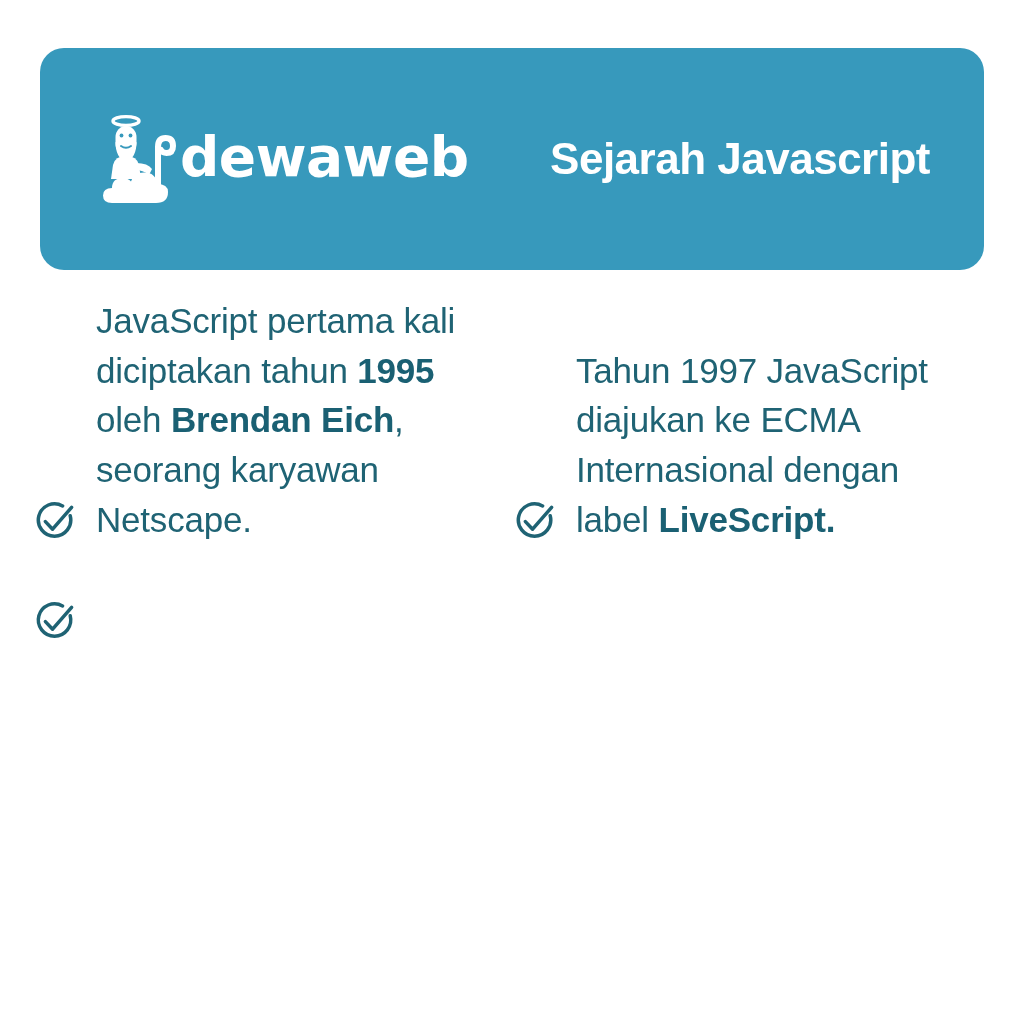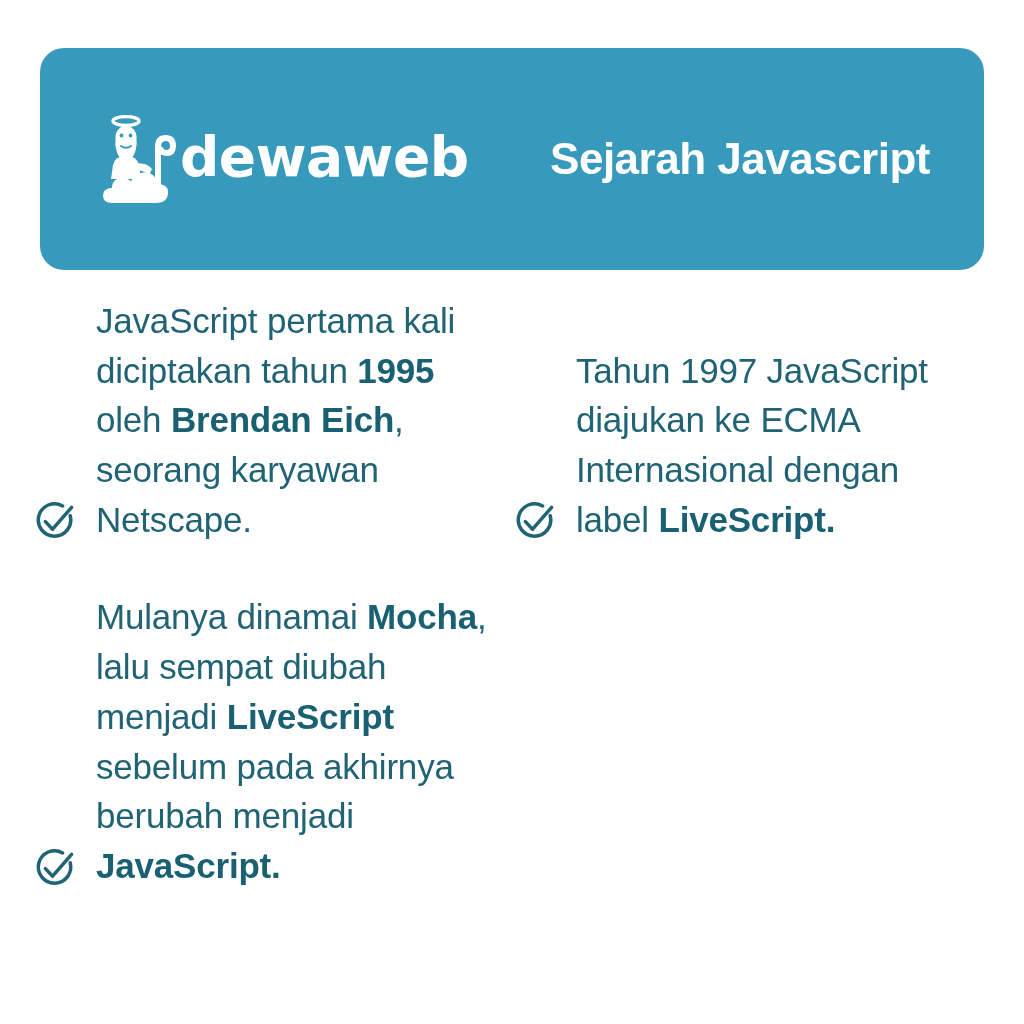--- a/index.html
+++ b/index.html
@@ -173,18 +173,17 @@
       <div class="fact-text"><span>Tahun 1997 JavaScript diajukan ke ECMA Internasional dengan label </span><b>LiveScript.</b></div>
     </div>
 
     <div class="fact">
       <span class="check-icon">
         <svg viewBox="0 0 46 46" width="46" height="46" xmlns="http://www.w3.org/2000/svg" aria-hidden="true">
           <path d="M38.2 17.8 a16.2 16.2 0 1 1 -7.6 -9.9" fill="none" stroke="#1F6374" stroke-width="3.5" stroke-linecap="round"></path>
           <path d="M13.4 23.6 L20.6 31.2 L39.6 9.4" fill="none" stroke="#1F6374" stroke-width="3.5" stroke-linecap="round" stroke-linejoin="round"></path>
         </svg>
       </span>
-      <div class="fact-text"><span>Mulanya dinamai </span><b>Mocha</b><span>, lalu sempat diubah menjadi </span><b>LiveScript</b><span> sebelum pada akhirnya berubah menjadi </span><b>JavaScript.</b></div>
     </div>
 
 
   </div>
 </div>
 
 </body></html>

